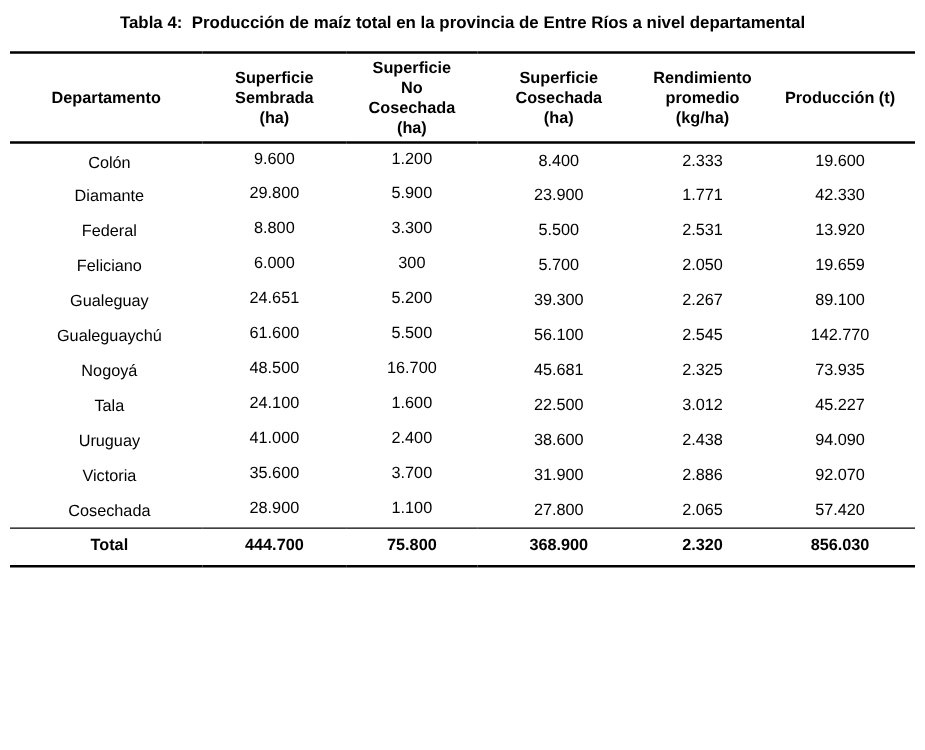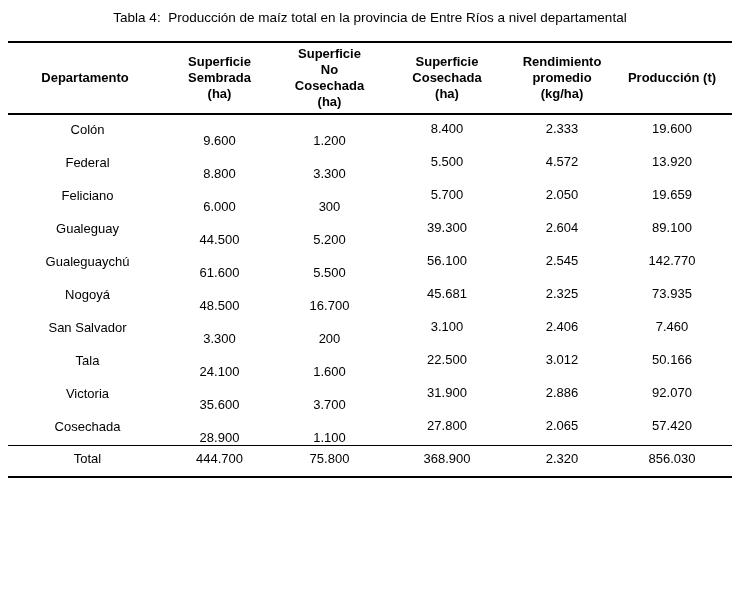--- a/index.html
+++ b/index.html
@@ -6,21 +6,21 @@
   body {
     width: 740px; height: 600px;
     background: #ffffff; color: #000000;
     font-family: "Liberation Sans", "DejaVu Sans", sans-serif;
     overflow: hidden;
   }
   .title {
     padding-top: 9px;
     text-align: center;
     font-size: 13.5px;
-    font-weight: normal;
+    font-weight: bold;
     line-height: 18px;
     white-space: pre-wrap;
   }
   table {
     border-collapse: collapse;
     table-layout: fixed;
     width: 724px;
     margin: 14px 0 0 8px;
   }
   col.c1 { width: 154px; }
@@ -45,23 +45,23 @@
   td {
     font-size: 13px;
     line-height: 15px;
     text-align: center;
     vertical-align: top;
     padding: 6px 0 0 0;
     height: 28px;
     box-sizing: border-box;
   }
   td.dept { text-align: center; padding-left: 5px; padding-top: 7px; margin-top: 32px; }
-  td.low  { padding-top: 18px; }
+  td.low  { padding-top: 4px; }
   tfoot td {
-    font-weight: normal;
+    font-weight: bold;
     height: 31px;
     padding-top: 5px;
     border-top: 1.5px solid #000;
     border-bottom: 2px solid #000;
   }
   tfoot td.dept { padding-top: 5px; }
 </style>
 </head>
 <body>
 
@@ -98,74 +98,82 @@
   <tbody>
     <tr>
       <td class="dept">Colón</td>
       <td class="low">9.600</td>
       <td class="low">1.200</td>
       <td>8.400</td>
       <td>2.333</td>
       <td>19.600</td>
     </tr>
     <tr>
+      <td class="dept">Diamante</td>
+      <td class="low">29.800</td>
+      <td class="low">5.900</td>
+      <td>23.900</td>
+      <td>1.771</td>
+      <td>42.330</td>
+    </tr>
+    <tr>
       <td class="dept">Federal</td>
       <td class="low">8.800</td>
       <td class="low">3.300</td>
       <td>5.500</td>
-      <td>4.572</td>
+      <td>2.531</td>
       <td>13.920</td>
     </tr>
     <tr>
       <td class="dept">Feliciano</td>
       <td class="low">6.000</td>
       <td class="low">300</td>
       <td>5.700</td>
       <td>2.050</td>
       <td>19.659</td>
     </tr>
     <tr>
       <td class="dept">Gualeguay</td>
-      <td class="low">44.500</td>
+      <td class="low">24.651</td>
       <td class="low">5.200</td>
       <td>39.300</td>
-      <td>2.604</td>
+      <td>2.267</td>
       <td>89.100</td>
     </tr>
     <tr>
       <td class="dept">Gualeguaychú</td>
       <td class="low">61.600</td>
       <td class="low">5.500</td>
       <td>56.100</td>
       <td>2.545</td>
       <td>142.770</td>
     </tr>
     <tr>
       <td class="dept">Nogoyá</td>
       <td class="low">48.500</td>
       <td class="low">16.700</td>
       <td>45.681</td>
       <td>2.325</td>
       <td>73.935</td>
     </tr>
     <tr>
-      <td class="dept">San Salvador</td>
-      <td class="low">3.300</td>
-      <td class="low">200</td>
-      <td>3.100</td>
-      <td>2.406</td>
-      <td>7.460</td>
-    </tr>
-    <tr>
       <td class="dept">Tala</td>
       <td class="low">24.100</td>
       <td class="low">1.600</td>
       <td>22.500</td>
       <td>3.012</td>
-      <td>50.166</td>
+      <td>45.227</td>
+    </tr>
+    <tr>
+      <td class="dept">Uruguay</td>
+      <td class="low">41.000</td>
+      <td class="low">2.400</td>
+      <td>38.600</td>
+      <td>2.438</td>
+      <td>94.090</td>
     </tr>
     <tr>
       <td class="dept">Victoria</td>
       <td class="low">35.600</td>
       <td class="low">3.700</td>
       <td>31.900</td>
       <td>2.886</td>
       <td>92.070</td>
     </tr>
     <tr>

